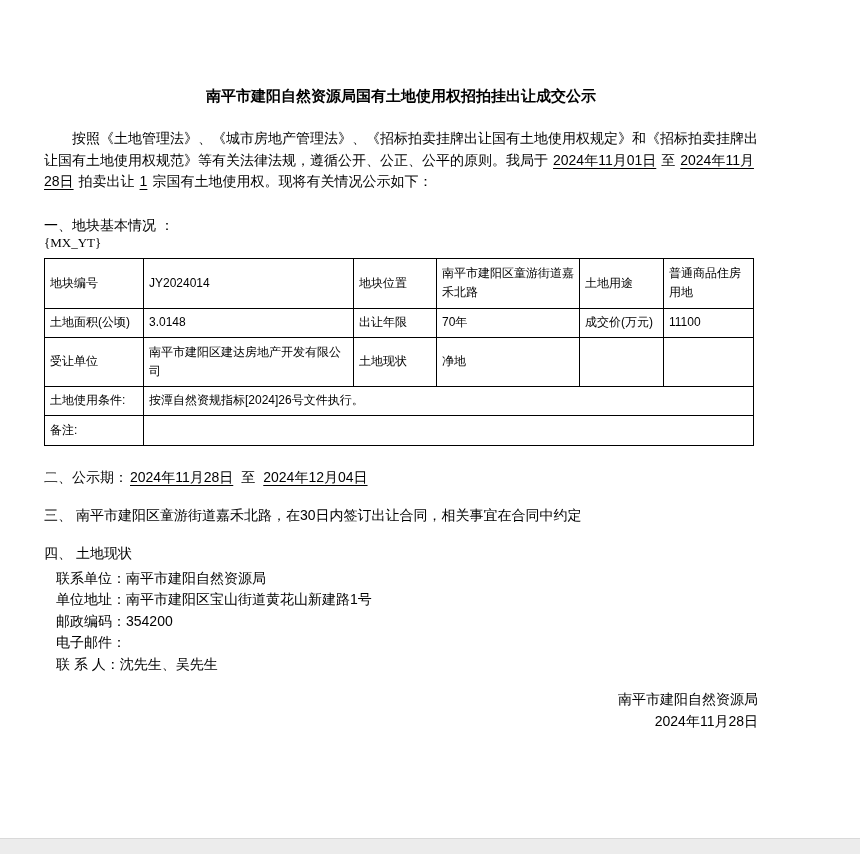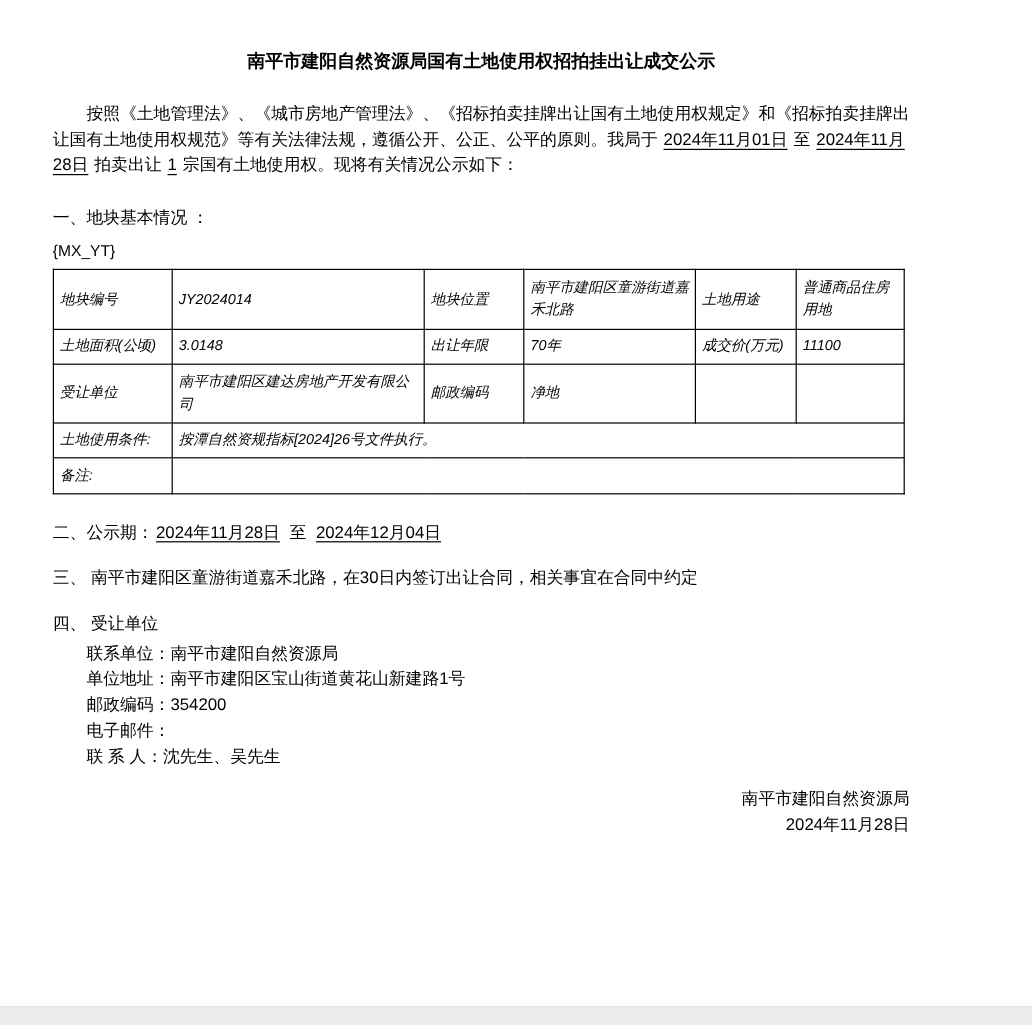--- a/index.html
+++ b/index.html
@@ -7,21 +7,21 @@
     margin: 0; padding: 0;
     width: 860px; height: 854px;
     background: #ffffff;
     font-family: "Liberation Sans", "DejaVu Sans", sans-serif;
     color: #000000;
     overflow: hidden;
   }
   .doc {
     margin-left: 44px;
     width: 714px;
-    padding-top: 42px;
+    padding-top: 86px;
   }
   .title {
     margin: 0;
     font-size: 15px;
     font-weight: bold;
     text-align: center;
     line-height: 20px;
   }
   .intro {
     margin: 22px 0 0 0;
@@ -30,52 +30,51 @@
     text-indent: 2em;
   }
   .intro .seg { margin-left: 5px; }
   .u { text-decoration: underline; text-underline-offset: 3px; }
   .section-heading {
     margin-top: 22px;
     font-size: 14px;
     line-height: 20px;
   }
   .placeholder-token {
-    margin-top: 10px;
     font-size: 13px;
     line-height: 16px;
+    font-family: Liberation Serif, serif;
   }
   table.land-table {
     margin-top: 7px;
     border-collapse: collapse;
     table-layout: fixed;
     width: 709px;
     font-size: 12px;
-    font-style: italic;
   }
   table.land-table td {
     border: 1px solid #000000;
     padding: 2px 5px;
     vertical-align: middle;
     line-height: 19px;
     word-break: break-all;
   }
   tr.row-1 { height: 50px; }
   tr.row-2 { height: 29px; }
   tr.row-3 { height: 49px; }
   tr.row-4 { height: 29px; }
   tr.row-5 { height: 30px; }
   .section-2 { margin-top: 21px; font-size: 14px; line-height: 20px; }
   .section-2 .u { margin: 0 2px; }
   .section-2 .mid { margin: 0 6px; }
   .section-3 { margin-top: 18px; font-size: 14px; line-height: 20px; }
   .section-4 { margin-top: 18px; font-size: 14px; line-height: 20px; }
   .contact-block {
     margin-top: 5px;
-    margin-left: 28px;
+    margin-left: 12px;
     font-size: 14px;
   }
   .contact-line { line-height: 21.5px; }
   .signature-block {
     margin-top: 14px;
     text-align: right;
     font-size: 14px;
     line-height: 21.5px;
   }
   .bottom-bar {
@@ -121,41 +120,41 @@
         <td>土地面积(公顷)</td>
         <td>3.0148</td>
         <td>出让年限</td>
         <td>70年</td>
         <td>成交价(万元)</td>
         <td>11100</td>
       </tr>
       <tr class="row-3">
         <td>受让单位</td>
         <td>南平市建阳区建达房地产开发有限公司</td>
-        <td>邮政编码</td>
+        <td>土地现状</td>
         <td>净地</td>
         <td></td>
         <td></td>
       </tr>
       <tr class="row-4">
         <td>土地使用条件:</td>
         <td colspan="5">按潭自然资规指标[2024]26号文件执行。</td>
       </tr>
       <tr class="row-5">
         <td>备注:</td>
         <td colspan="5"></td>
       </tr>
     </tbody>
   </table>
 
   <div class="section-2"><span>二、公示期：</span><span class="u">2024年11月28日</span><span class="mid">至</span><span class="u">2024年12月04日</span></div>
 
   <div class="section-3">三、 南平市建阳区童游街道嘉禾北路，在30日内签订出让合同，相关事宜在合同中约定</div>
 
-  <div class="section-4">四、 受让单位</div>
+  <div class="section-4">四、 土地现状</div>
 
   <div class="contact-block">
     <div class="contact-line">联系单位：南平市建阳自然资源局</div>
     <div class="contact-line">单位地址：南平市建阳区宝山街道黄花山新建路1号</div>
     <div class="contact-line">邮政编码：354200</div>
     <div class="contact-line">电子邮件：</div>
     <div class="contact-line">联 系 人：沈先生、吴先生</div>
   </div>
 
   <div class="signature-block">

